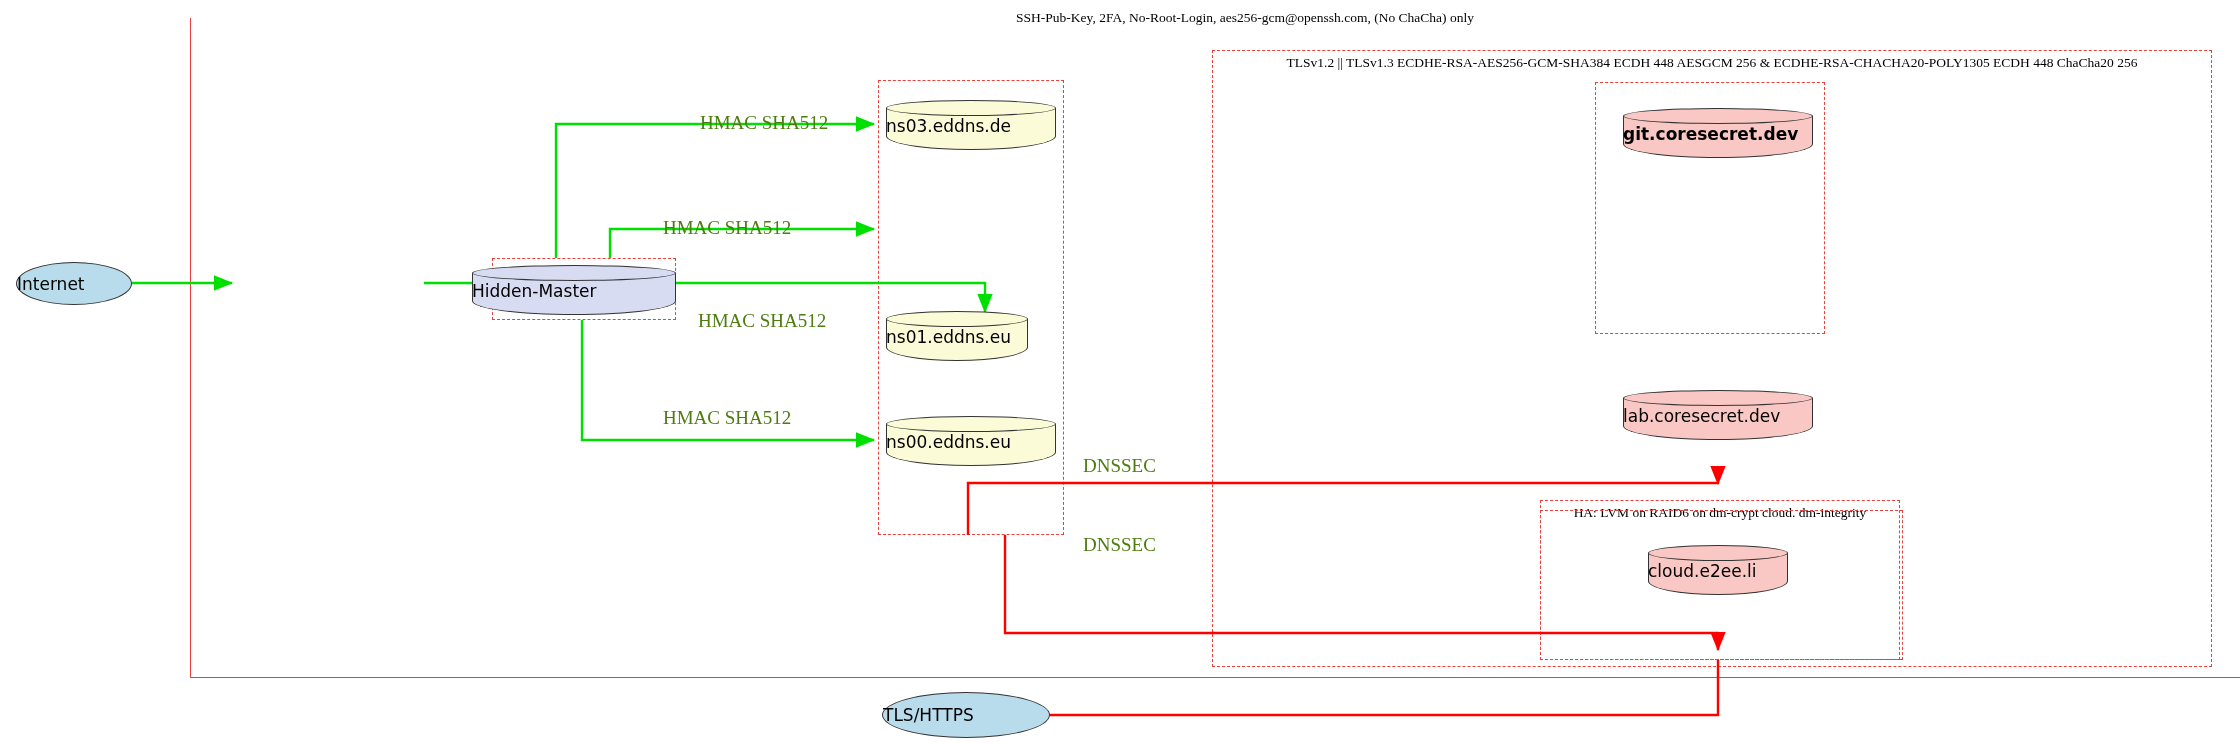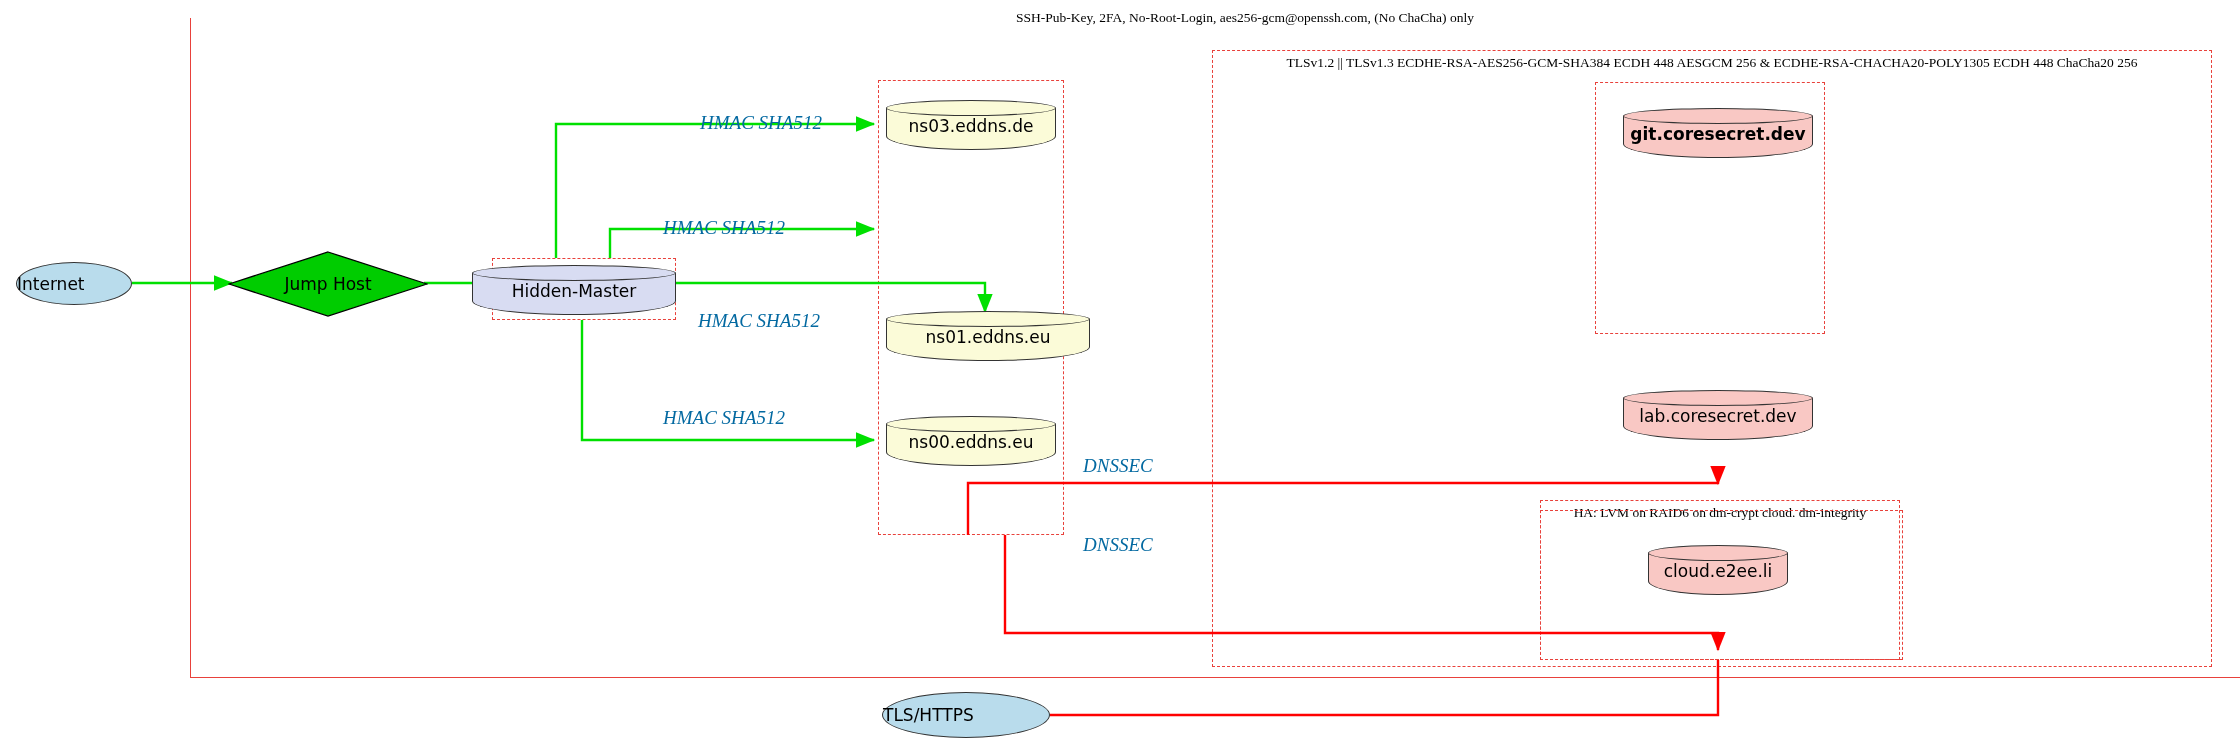--- a/index.html
+++ b/index.html
@@ -9,21 +9,21 @@
   svg.layer{position:absolute;left:0;top:0;width:2240px;height:744px;}
 
   
   .cyl{position:absolute;box-sizing:border-box;}
   .cyl .body{position:absolute;left:0;top:8px;right:0;bottom:0;
              border:1.3px solid #333;border-top:none;
              border-radius:0 0 50% 50%/0 0 14px 14px;}
   .cyl .top{position:absolute;left:0;top:0;width:100%;height:16px;
             border:1.3px solid #333;border-radius:50%/50%;box-sizing:border-box;}
   .cyl .lbl{position:absolute;left:0;right:0;top:50%;transform:translateY(-45%);
-            text-align:center;font-family:"DejaVu Sans",sans-serif;
+            font-family:"DejaVu Sans",sans-serif;
             font-size:17px;color:#000;line-height:1.1;}
 
   .cyl.dns .body,.cyl.dns .top{background:#fbfbd8;}
   .cyl.master .body,.cyl.master .top{background:#d8dcf2;}
   .cyl.svc .body,.cyl.svc .top{background:#f9c8c4;}
 
   
   .ell{position:absolute;display:flex;align-items:center;justify-content:flex-start;
        border:1.3px solid #333;border-radius:50%;
        background:#b9dcec;font-family:"DejaVu Sans",sans-serif;
@@ -40,21 +40,21 @@
            border:1.6px dashed #e8413b;background:transparent;}
   .cluster.solid{border-style:solid;}
   .cluster .clabel{position:absolute;top:-9px;left:0;right:0;text-align:center;
            font-size:13.5px;color:#000;background:#fff;
            font-family:"Liberation Serif",serif;white-space:nowrap;}
   .cluster .clabel.inner{position:absolute;top:4px;left:0;right:0;
            background:transparent;}
 
   
   .elabel{position:absolute;font-family:"Liberation Serif",serif;
-          font-size:19px;color:#0369a1;white-space:nowrap;font-style:italic;}
+          font-size:19px;color:#4d7c0f;white-space:nowrap;}
 </style>
 </head>
 <body>
 
 <div id="stage">
 
   <div class="cluster solid" style="left:190px;top:18px;width:2110px;height:660px;">
     <div class="clabel">SSH-Pub-Key, 2FA, No-Root-Login, aes256-gcm@openssh.com, (No ChaCha) only</div>
   </div>
 
@@ -109,41 +109,35 @@
     <g stroke="#ff0000" stroke-width="2.4" fill="none">
 
       <path d="M1050,715 L1718,715 L1718,660"></path>
     </g>
   </svg>
 
   <div class="ell" style="left:16px;top:262px;width:116px;height:43px;">
     <span>Internet</span>
   </div>
 
-  <div class="diamondwrap" style="left:228px;top:251px;width:200px;height:66px;">
-    <svg width="200" height="66">
-      <polygon points="100,1 199,33 100,65 1,33" fill="#00cc00" stroke="#000" stroke-width="1.3"></polygon>
-    </svg>
-    <div class="txt">Jump Host</div>
-  </div>
 
   <div class="cyl master" style="left:472px;top:265px;width:204px;height:50px;text-decoration:underline;">
     <div class="body"></div>
     <div class="top"></div>
     <div class="lbl">Hidden-Master</div>
   </div>
 
   <div class="cyl dns" style="left:886px;top:100px;width:170px;height:50px;">
     <div class="body"></div>
     <div class="top"></div>
     <div class="lbl">ns03.eddns.de</div>
   </div>
 
 
-  <div class="cyl dns" style="left:886px;top:311px;width:204px;height:50px;">
+  <div class="cyl dns" style="left:886px;top:311px;width:142px;height:50px;">
     <div class="body"></div>
     <div class="top"></div>
     <div class="lbl">ns01.eddns.eu</div>
   </div>
 
   <div class="cyl dns" style="left:886px;top:416px;width:170px;height:50px;">
     <div class="body"></div>
     <div class="top"></div>
     <div class="lbl">ns00.eddns.eu</div>
   </div>

